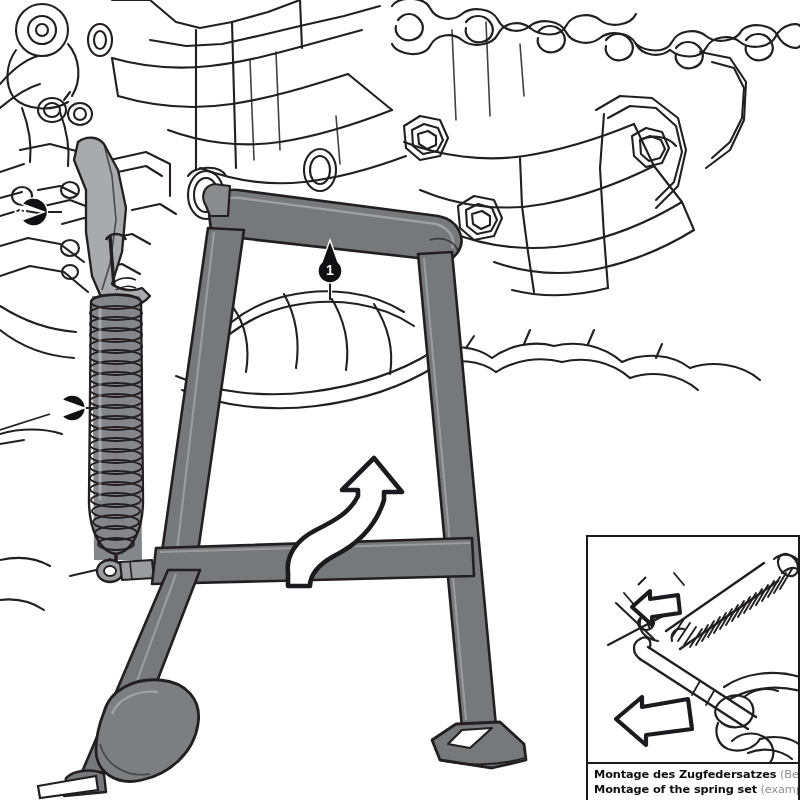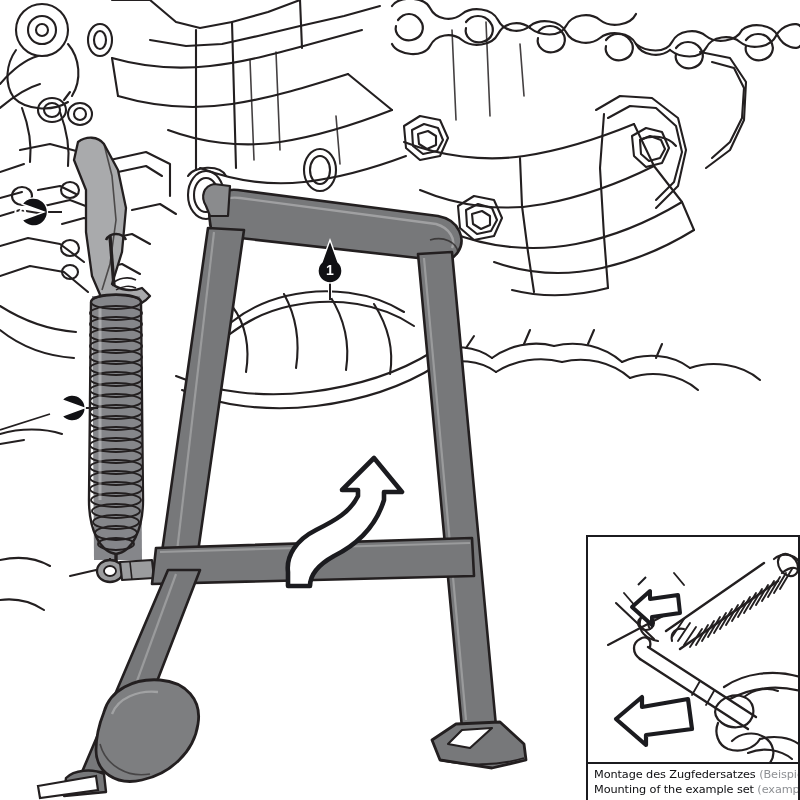--- a/index.html
+++ b/index.html
@@ -62,21 +62,21 @@
   }
   .caption-line {
     font-family: "DejaVu Sans", sans-serif;
     font-size: 11.3px;
     line-height: 15px;
     letter-spacing: -0.1px;
     white-space: nowrap;
     color: #111114;
   }
   .caption-strong {
-    font-weight: normal;
+    font-weight: bold;
     color: #0d0d10;
   }
   .caption-dim {
     font-weight: normal;
     color: #8e9094;
   }
 </style>
 </head>
 <body>
 
@@ -464,18 +464,18 @@
       <g>
         <path d="M28,182 L54,160 L54,170 L100,162 L104,192 L58,198 L58,208 Z" fill="#ffffff" stroke="#1b1b1f" stroke-width="4.2" stroke-linejoin="round"></path>
       </g>
     </svg>
 
     <div class="caption-box">
       <div class="caption-line">
         <span class="caption-strong">Montage des Zugfedersatzes</span><span class="caption-dim"> (Beispielab</span>
       </div>
       <div class="caption-line">
-        <span class="caption-strong">Mounting of the example set</span><span class="caption-dim"> (example sho</span>
+        <span class="caption-strong">Montage of the spring set</span><span class="caption-dim"> (example sho</span>
       </div>
     </div>
   </div>
 
 </div>
 
 </body></html>

